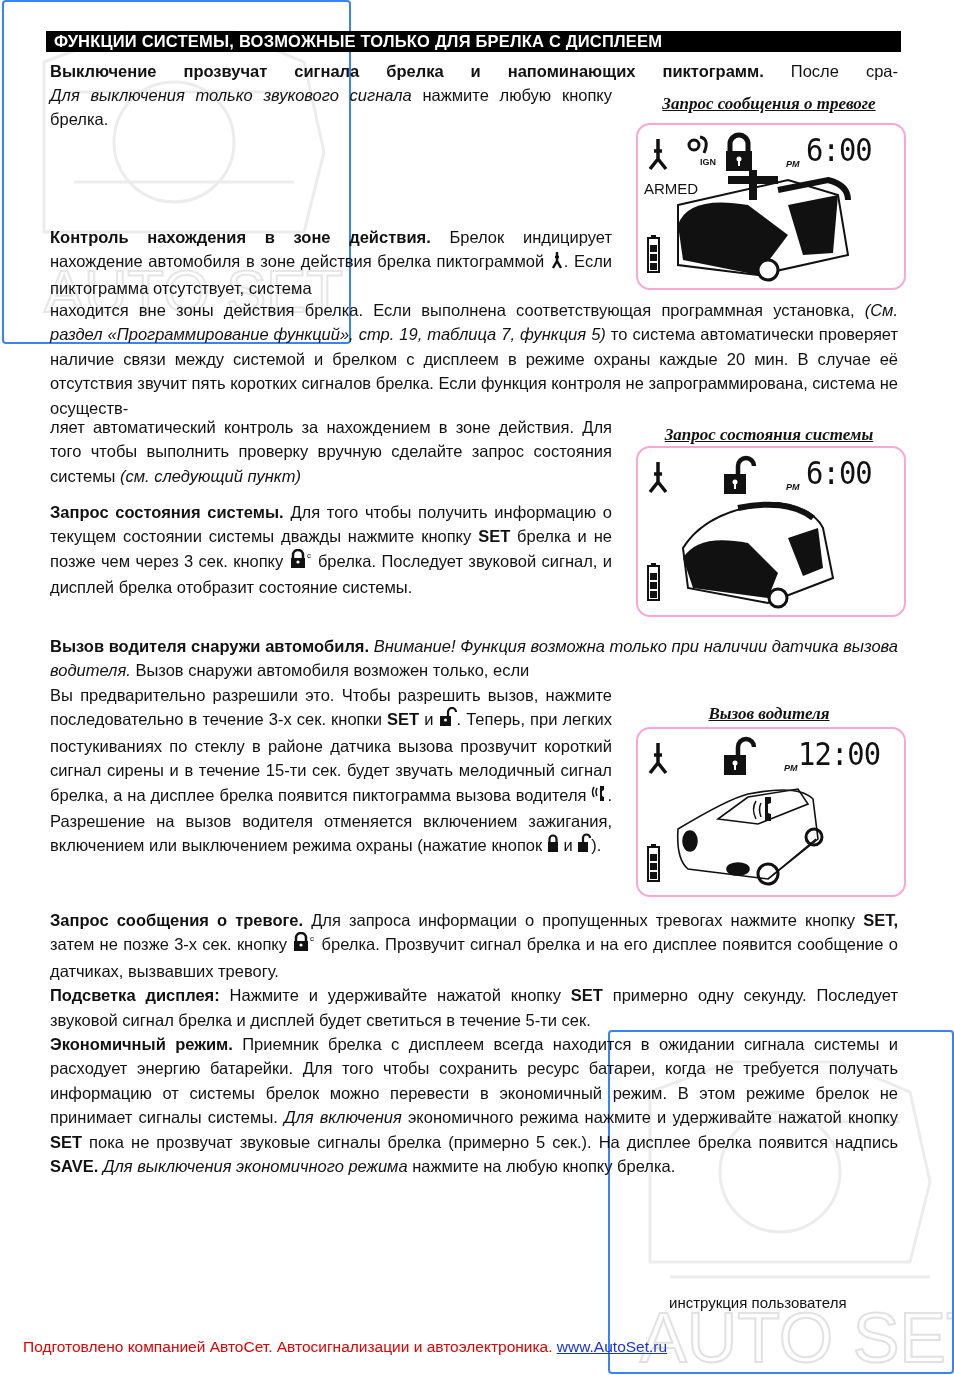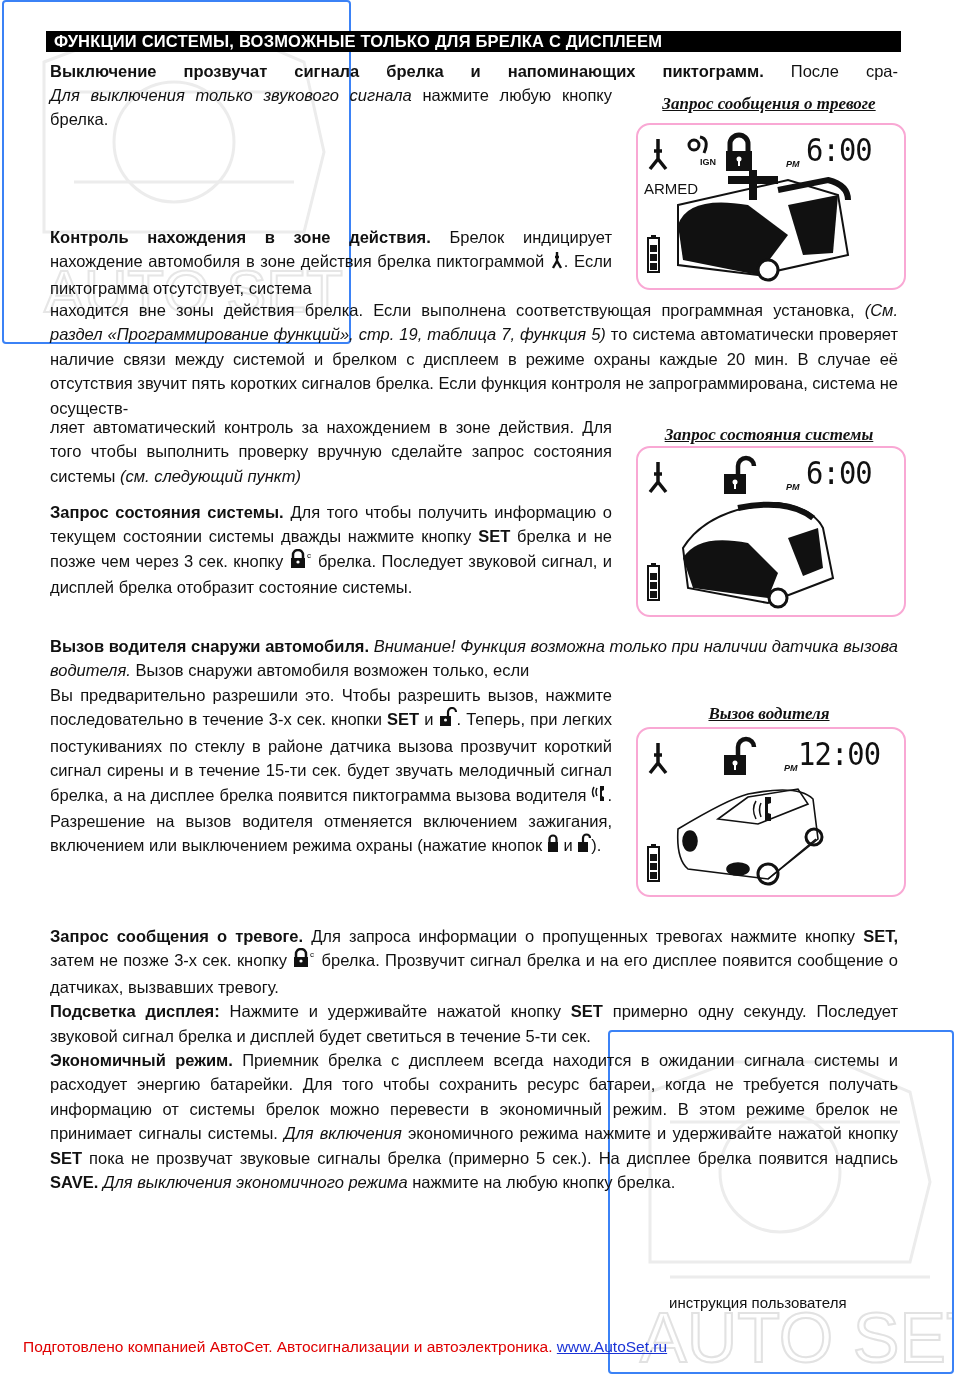--- a/index.html
+++ b/index.html
@@ -99,21 +99,21 @@
           <path d="M9 3 L13 3 L13 7 L11 8 L11 13 L13 14 L13 18 L9 18 Z" fill="#111"></path>
         </svg></span><span>. Разрешение на вызов водителя отменяется включением зажигания, включением или выключением режима охраны (нажатие кнопок </span><span class="inl"><svg width="12" height="20" viewBox="0 0 12 20">
           <path d="M2.5 9 V6 a3.5 3.5 0 0 1 7 0 V9" stroke="#111" stroke-width="2.2" fill="none"></path>
           <rect x="1" y="9" width="10" height="10" fill="#111"></rect>
         </svg></span><span> и </span><span class="inl"><svg width="14" height="20" viewBox="0 0 14 20">
           <path d="M6 9 V5 a3.5 3.5 0 0 1 7 0" stroke="#111" stroke-width="2.2" fill="none"></path>
           <rect x="1" y="9" width="10" height="10" fill="#111"></rect>
         </svg></span><span>).</span></p>
 </div>
 
-<div class="txt" style="left:50px; top:908px; width:848px;margin-top:16px;">
+<div class="txt" style="left:50px; top:908px; width:848px;">
   <p><span class="b">Запрос сообщения о тревоге.</span><span> Для запроса информации о пропущенных тревогах нажмите кнопку </span><span class="b">SET,</span><span> затем не позже 3-х сек. кнопку </span><span class="inl"><svg width="24" height="20" viewBox="0 0 24 20">
           <path d="M4 9 V6 a5 5 0 0 1 10 0 V9" stroke="#111" stroke-width="2.5" fill="none"></path>
           <rect x="2" y="9" width="14" height="10" fill="#111"></rect>
           <circle cx="9" cy="13" r="1.6" fill="#fff"></circle>
           <text x="18" y="9" font-size="8" font-family="Liberation Sans, sans-serif">c</text>
         </svg></span><span> брелка. Прозвучит сигнал брелка и на его дисплее появится сообщение о датчиках, вызвавших тревогу.</span></p>
   <p><span class="b">Подсветка дисплея:</span><span> Нажмите и удерживайте нажатой кнопку </span><span class="b">SET</span><span> примерно одну секунду. Последует звуковой сигнал брелка и дисплей будет светиться в течение 5-ти сек.</span></p>
   <p><span class="b">Экономичный режим.</span><span> Приемник брелка с дисплеем всегда находится в ожидании сигнала системы и расходует энергию батарейки. Для того чтобы сохранить ресурс батареи, когда не требуется получать информацию от системы брелок можно перевести в экономичный режим. В этом режиме брелок не принимает сигналы системы. </span><span class="i">Для включения</span><span> экономичного режима нажмите и удерживайте нажатой кнопку </span><span class="b">SET</span><span> пока не прозвучат звуковые сигналы брелка (примерно 5 сек.). На дисплее брелка появится надпись </span><span class="b">SAVE.</span><span class="i"> Для выключения экономичного режима</span><span> нажмите на любую кнопку брелка.</span></p>
 </div>
 

